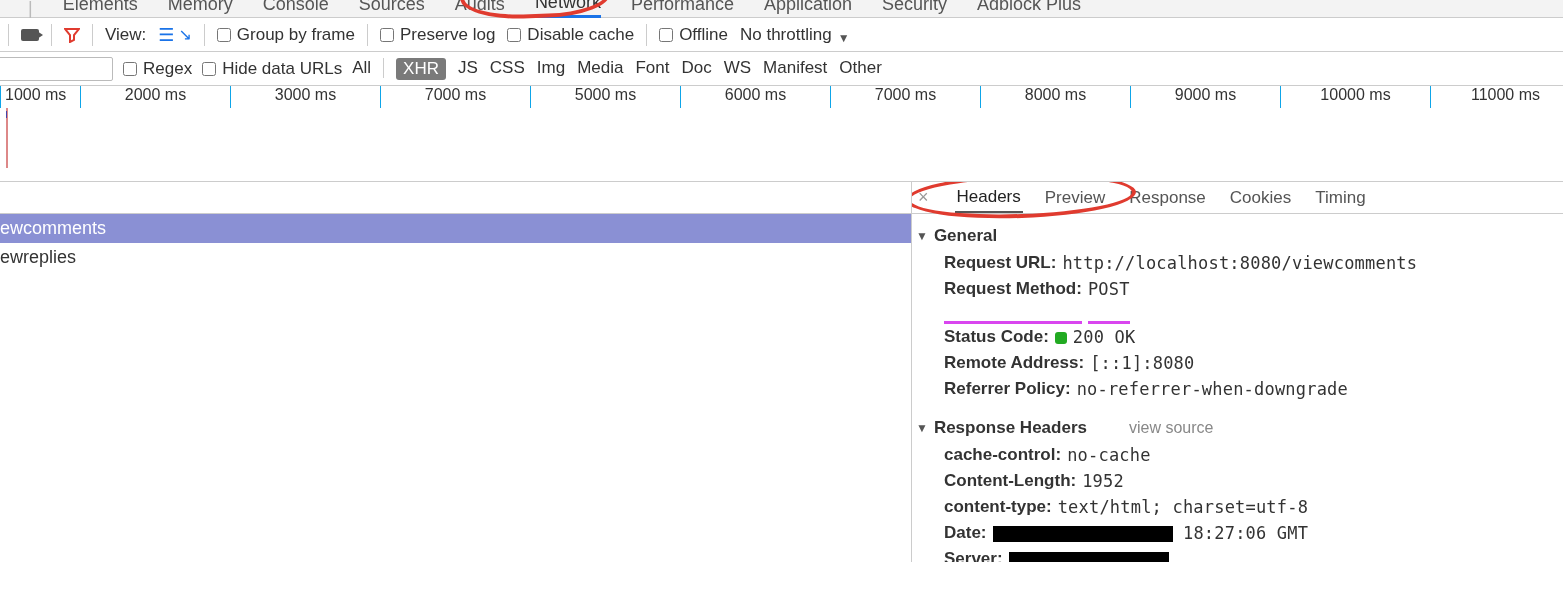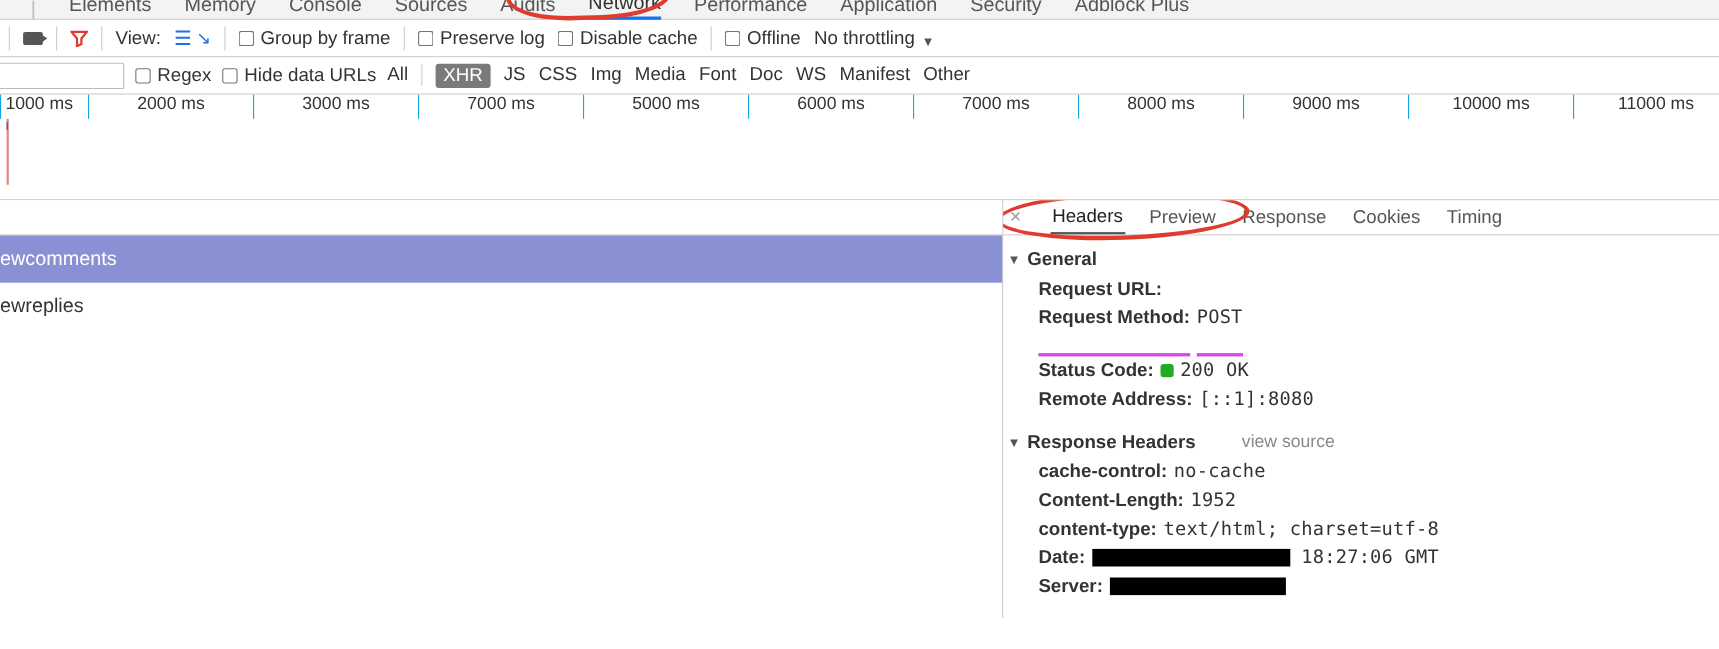--- a/index.html
+++ b/index.html
@@ -101,21 +101,21 @@
   .main-split{
     display:flex;height:380px;
   }
   .left-col{
     width:912px;border-right:1px solid #ccc;position:relative;
   }
   .name-header{
     height:32px;border-bottom:1px solid #ccc;background:#fff;
   }
   .row{
-    height:43px;display:flex;align-items:center;padding-left:0px;
+    height:29px;display:flex;align-items:center;padding-left:0px;
     font-size:18px;overflow:hidden;white-space:nowrap;
   }
   .row.selected{
     background:#8a90d4;color:#fff;
   }
   .row .fname{padding-left:0px;}
   .right-col{
     flex:1;font-size:17px;padding:0 0;
     overflow:hidden;
   }
@@ -283,32 +283,37 @@
       <div class="anno anno2" style="left:-6px;top:-8px;width:230px;height:44px;"></div>
     </div>
 
     <div class="section">
       <div class="section-title">
         <span class="tri">▼</span>
         <span>General</span>
       </div>
       <div class="kv">
         <span class="k">Request URL:</span>
+        <span class="v">http://localhost:8080/viewcomments</span>
       </div>
       <div class="kv">
         <span class="k underline-blue">Request Method:</span>
         <span class="v underline-blue">POST</span>
       </div>
       <div class="kv">
         <span class="k">Status Code:</span>
         <span class="v"><span class="status-dot"></span><span>200 OK</span></span>
       </div>
       <div class="kv">
         <span class="k">Remote Address:</span>
         <span class="v">[::1]:8080</span>
+      </div>
+      <div class="kv">
+        <span class="k">Referrer Policy:</span>
+        <span class="v">no-referrer-when-downgrade</span>
       </div>
     </div>
 
     <div class="section">
       <div class="section-title">
         <span class="tri">▼</span>
         <span>Response Headers</span>
         <span class="view-source">view source</span>
       </div>
       <div class="kv">

